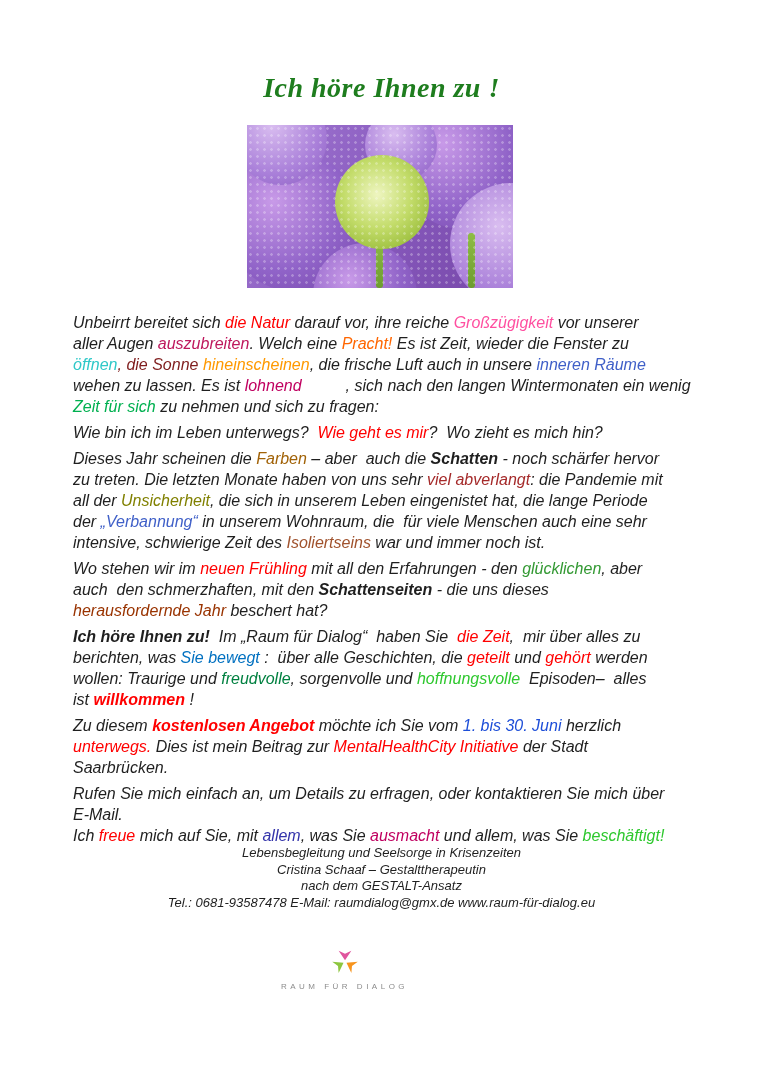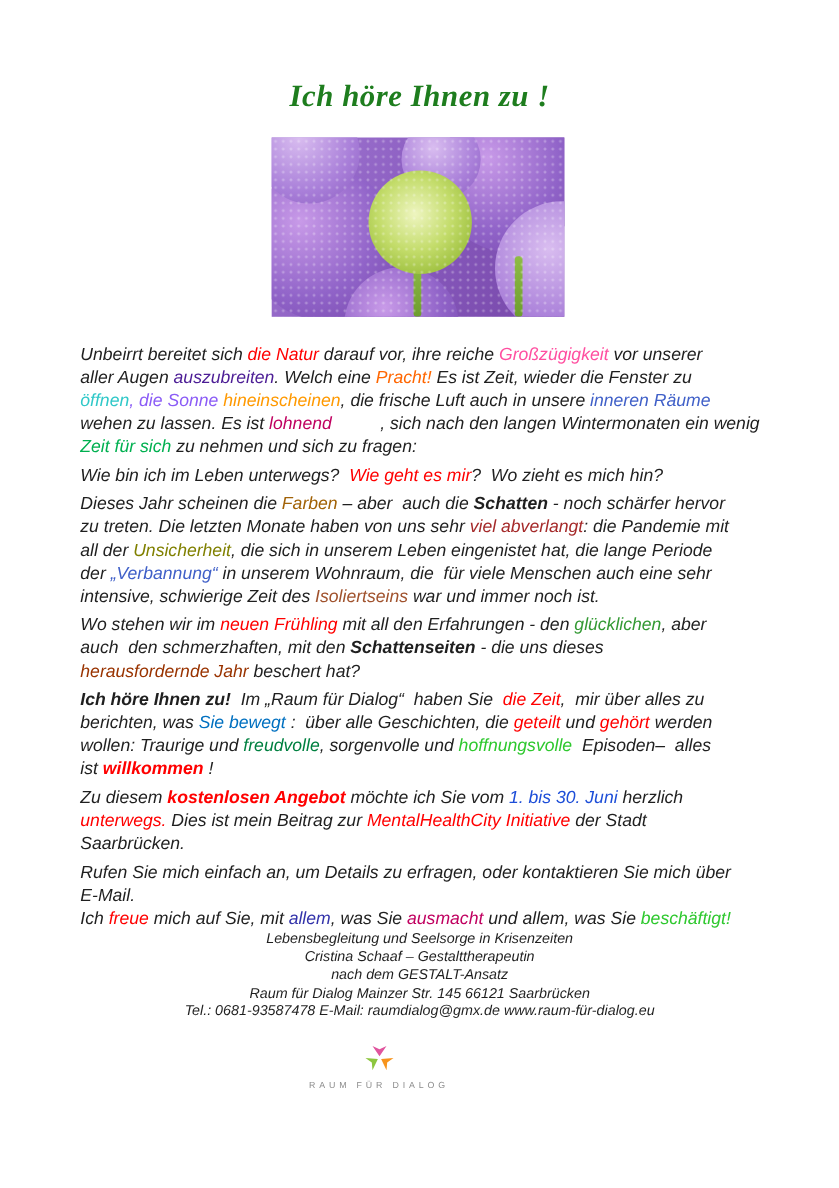--- a/index.html
+++ b/index.html
@@ -61,22 +61,22 @@
     <div class="ball light" style="left:-12px;top:-32px;width:92px;height:92px;"></div>
     <div class="ball" style="left:66px;top:118px;width:104px;height:104px;"></div>
     <div class="ball light" style="left:118px;top:-16px;width:72px;height:72px;"></div>
     <div class="stem" style="left:221px;top:108px;height:55px;"></div>
     <div class="stem" style="left:129px;top:112px;height:51px;"></div>
     <div class="green-ball" style="left:88px;top:30px;width:94px;height:94px;"></div>
   </div>
 
   <div class="content">
       <p class="para"><span style="color: rgb(31, 31, 31);">Unbeirrt bereitet sich </span><span style="color: rgb(255, 0, 0);">die Natur</span><span style="color: rgb(31, 31, 31);"> darauf vor, ihre reiche </span><span style="color: rgb(255, 79, 160);">Großzügigkeit</span><span style="color: rgb(31, 31, 31);"> vor unserer
-aller Augen </span><span style="color: #4c1d95;">auszubreiten</span><span style="color: rgb(31, 31, 31);">. Welch eine </span><span style="color: rgb(255, 102, 0);">Pracht!</span><span style="color: rgb(31, 31, 31);"> Es ist Zeit, wieder die Fenster zu
-</span><span style="color: rgb(47, 200, 200);">öffnen</span><span style="color: #8b5cf6; text-align: center;">, die Sonne </span><span style="color: rgb(255, 153, 0);">hineinscheinen</span><span style="color: rgb(31, 31, 31);">, die frische Luft auch in unsere </span><span style="color: rgb(64, 96, 200);">inneren Räume</span><span style="color: rgb(31, 31, 31);">
+aller Augen </span><span style="color: #be185d;">auszubreiten</span><span style="color: rgb(31, 31, 31);">. Welch eine </span><span style="color: rgb(255, 102, 0);">Pracht!</span><span style="color: rgb(31, 31, 31);"> Es ist Zeit, wieder die Fenster zu
+</span><span style="color: rgb(47, 200, 200);">öffnen</span><span style="color: #7f1d1d; text-align: center;">, die Sonne </span><span style="color: rgb(255, 153, 0);">hineinscheinen</span><span style="color: rgb(31, 31, 31);">, die frische Luft auch in unsere </span><span style="color: rgb(64, 96, 200);">inneren Räume</span><span style="color: rgb(31, 31, 31);">
 wehen zu lassen. Es ist </span><span style="color: rgb(192, 0, 96);">lohnend</span><span style="color: rgb(31, 31, 31); padding-left: 44px;">, sich nach den langen Wintermonaten ein wenig
 </span><span style="color: rgb(0, 176, 80);">Zeit für sich</span><span style="color: rgb(31, 31, 31);"> zu nehmen und sich zu fragen:</span></p>
       <p class="para"><span style="color: rgb(31, 31, 31);">Wie bin ich im Leben unterwegs?  </span><span style="color: rgb(255, 0, 0);">Wie geht es mir</span><span style="color: rgb(31, 31, 31);">?  Wo zieht es mich hin?</span></p>
       <p class="para"><span style="color: rgb(31, 31, 31);">Dieses Jahr scheinen die </span><span style="color: #a16207; text-align: right;">Farben</span><span style="color: rgb(31, 31, 31);"> – aber  auch die </span><span style="color: rgb(31, 31, 31); font-weight: bold;">Schatten</span><span style="color: rgb(31, 31, 31);"> - noch schärfer hervor
 zu treten. Die letzten Monate haben von uns sehr </span><span style="color: rgb(165, 42, 42);">viel abverlangt</span><span style="color: rgb(31, 31, 31);">: die Pandemie mit
 all der </span><span style="color: rgb(128, 128, 0);">Unsicherheit</span><span style="color: rgb(31, 31, 31);">, die sich in unserem Leben eingenistet hat, die lange Periode
 der </span><span style="color: rgb(64, 96, 200);">„Verbannung“</span><span style="color: rgb(31, 31, 31);"> in unserem Wohnraum, die  für viele Menschen auch eine sehr
 intensive, schwierige Zeit des </span><span style="color: rgb(160, 82, 45);">Isoliertseins</span><span style="color: rgb(31, 31, 31);"> war und immer noch ist.</span></p>
       <p class="para"><span style="color: rgb(31, 31, 31);">Wo stehen wir im </span><span style="color: rgb(255, 0, 0);">neuen Frühling</span><span style="color: rgb(31, 31, 31);"> mit all den Erfahrungen - den </span><span style="color: rgb(51, 153, 51);">glücklichen</span><span style="color: rgb(31, 31, 31);">, aber
 auch  den schmerzhaften, mit den </span><span style="color: rgb(31, 31, 31); font-weight: bold;">Schattenseiten</span><span style="color: rgb(31, 31, 31);"> - die uns dieses
@@ -90,21 +90,20 @@
 Saarbrücken.</span></p>
       <p class="para"><span style="color: rgb(31, 31, 31);">Rufen Sie mich einfach an, um Details zu erfragen, oder kontaktieren Sie mich über
 E-Mail.
 Ich </span><span style="color: rgb(255, 0, 0);">freue</span><span style="color: rgb(31, 31, 31);"> mich auf Sie, mit </span><span style="color: rgb(51, 51, 170);">allem</span><span style="color: rgb(31, 31, 31);">, was Sie </span><span style="color: rgb(192, 0, 96);">ausmacht</span><span style="color: rgb(31, 31, 31);"> und allem, was Sie </span><span style="color: rgb(46, 200, 46);">beschäftigt!</span></p>
     </div>
 
   <div class="footer">
       <div>Lebensbegleitung und Seelsorge in Krisenzeiten</div>
       <div>Cristina Schaaf – Gestalttherapeutin</div>
       <div>nach dem GESTALT-Ansatz</div>
-      <div>Raum für Dialog  Mainzer Str. 145  66121 Saarbrücken</div>
       <div>Tel.: 0681-93587478   E-Mail: raumdialog@gmx.de    www.raum-für-dialog.eu</div>
     </div>
 
   <div class="logo">
     <svg class="logo-icon" width="38" height="34" viewBox="0 0 40 40" aria-hidden="true">
       <path d="M20 19 L12.5 8 L20 11.5 L27.5 8 Z" fill="#E0559E"></path>
       <g transform="rotate(120 20 21)">
           <path d="M20 19 L12.5 8 L20 11.5 L27.5 8 Z" fill="#F7941D"></path>
         </g>
       <g transform="rotate(240 20 21)">

